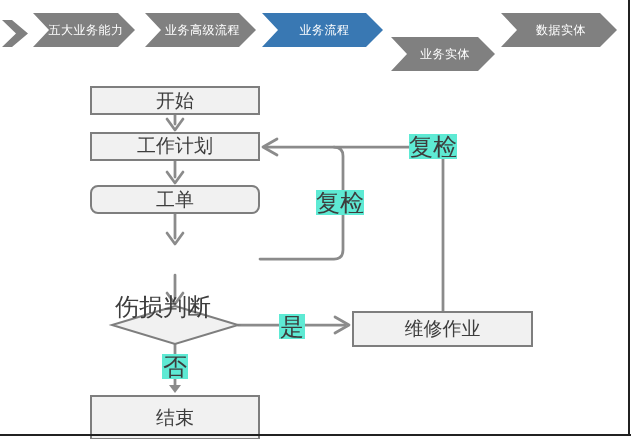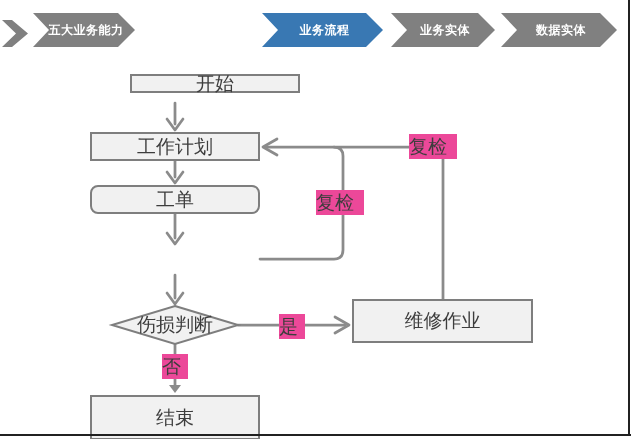--- a/index.html
+++ b/index.html
@@ -6,66 +6,69 @@
   .stage{
     position:relative;width:634px;height:439px;background:#ffffff;overflow:hidden;
     font-family:"Liberation Sans","DejaVu Sans",sans-serif;
   }
   
   .crumb{
     position:absolute;top:13px;height:34px;
     background:var(--chevron-gray,#808080);
     clip-path:polygon(0 0, calc(100% - 17px) 0, 100% 50%, calc(100% - 17px) 100%, 0 100%, 16px 50%);
     display:flex;align-items:center;justify-content:center;
-    color:#ffffff;font-size:12px;font-weight:bold;letter-spacing:0.5px;
+    color:#ffffff;font-size:12px;font-weight:normal;letter-spacing:0.5px;
     padding-left:4px;box-sizing:border-box;cursor:pointer;
   }
   .crumb.active{background:var(--chevron-active-blue,#3978B3);}
   .crumb-frag{
     position:absolute;left:2px;top:20px;width:26px;height:27px;
     background:var(--chevron-gray,#808080);
     clip-path:polygon(0 0, 10px 0, 100% 50%, 10px 100%, 0 100%, 14px 50%);
   }
   
   .node{
     position:absolute;box-sizing:border-box;
     background:var(--box-fill,#F1F1F1);
     border:2px solid var(--box-border,#7E7E7E);
     display:flex;align-items:center;justify-content:center;
     font-size:19px;color:var(--text-dark,#3D3D3D);
   }
   .diamond-label{
-    position:absolute;left:115px;top:313px;width:120px;height:24px;
-    display:flex;align-items:center;justify-content:center;
-    font-size:19px;color:var(--text-dark,#3D3D3D);
+    position:absolute;left:115px;top:295px;width:120px;height:24px;
+    display:flex;align-items:center;
+    font-size:24px;color:var(--text-dark,#3D3D3D);
   }
   .edge-label{
-    position:absolute;background:#ec4899;
-    display:flex;align-items:center;
-    font-size:19px;color:var(--text-dark,#3D3D3D);
+    position:absolute;background:#5eead4;
+    display:flex;align-items:center;justify-content:center;
+    font-size:24px;color:var(--text-dark,#3D3D3D);
   }
   svg.connectors{position:absolute;left:0;top:0;}
   
   .page-edge-bottom{position:absolute;left:0;top:434px;width:631px;height:2px;background:var(--edge-line,#212121);}
   .page-edge-right{position:absolute;left:628px;top:0;width:2px;height:436px;background:var(--edge-line,#212121);}
 </style>
 </head>
 <body>
 
 <div class="stage">
 
   <div class="crumb-frag"></div>
 
   <div class="crumb" style="left:33px;width:102px;">
     <span>五大业务能力</span>
   </div>
+  <div class="crumb" style="left:145px;width:111px;">
+    <span>业务高级流程</span>
+  </div>
   <div class="crumb active" style="left:262px;width:121px;">
     <span>业务流程</span>
   </div>
-  <div class="crumb" style="left:391px;width:104px;">
+  <div class="crumb" style="left:391px;width:104px;margin-top:24px;">
     <span>业务实体</span>
   </div>
   <div class="crumb" style="left:501px;width:116px;text-align:right;">
     <span>数据实体</span>
   </div>
 
   <svg class="connectors" width="634" height="439" viewBox="0 0 634 439">
     <g stroke="#8B8B8B" stroke-width="2.75" fill="none" stroke-linecap="round" stroke-linejoin="round">
 
       <path d="M175 103 V124"></path>
@@ -89,30 +92,30 @@
 
       <path d="M260 259 H334 Q343 259 343 250 V156 Q343 147 334 147"></path>
       <path d="M277 139 L263 147 L277 155"></path>
     </g>
 
     <polygon points="169,385 181,385 175,393" fill="#8B8B8B"></polygon>
 
     <polygon points="175,306 238,325 175,344 112,325" fill="#F1F1F1" stroke="#7E7E7E" stroke-width="2"></polygon>
   </svg>
 
-  <div class="node" style="left:90px;top:74px;width:170px;height:19px;margin-left:40px;">
+  <div class="node" style="left:90px;top:86px;width:170px;height:29px;">
     <span>开始</span>
   </div>
-  <div class="node" style="left:90px;top:132px;width:170px;height:29px;">
+  <div class="node" style="left:90px;top:132px;width:170px;height:29px;align-items:flex-end;">
     <span>工作计划</span>
   </div>
   <div class="node" style="left:90px;top:185px;width:170px;height:29px;border-radius:8px;">
     <span>工单</span>
   </div>
-  <div class="node" style="left:352px;top:299px;width:181px;height:44px;">
+  <div class="node" style="left:352px;top:311px;width:181px;height:36px;">
     <span>维修作业</span>
   </div>
   <div class="node" style="left:90px;top:395px;width:170px;height:45px;">
     <span>结束</span>
   </div>
 
   <div class="diamond-label">
     <span>伤损判断</span>
   </div>
 

